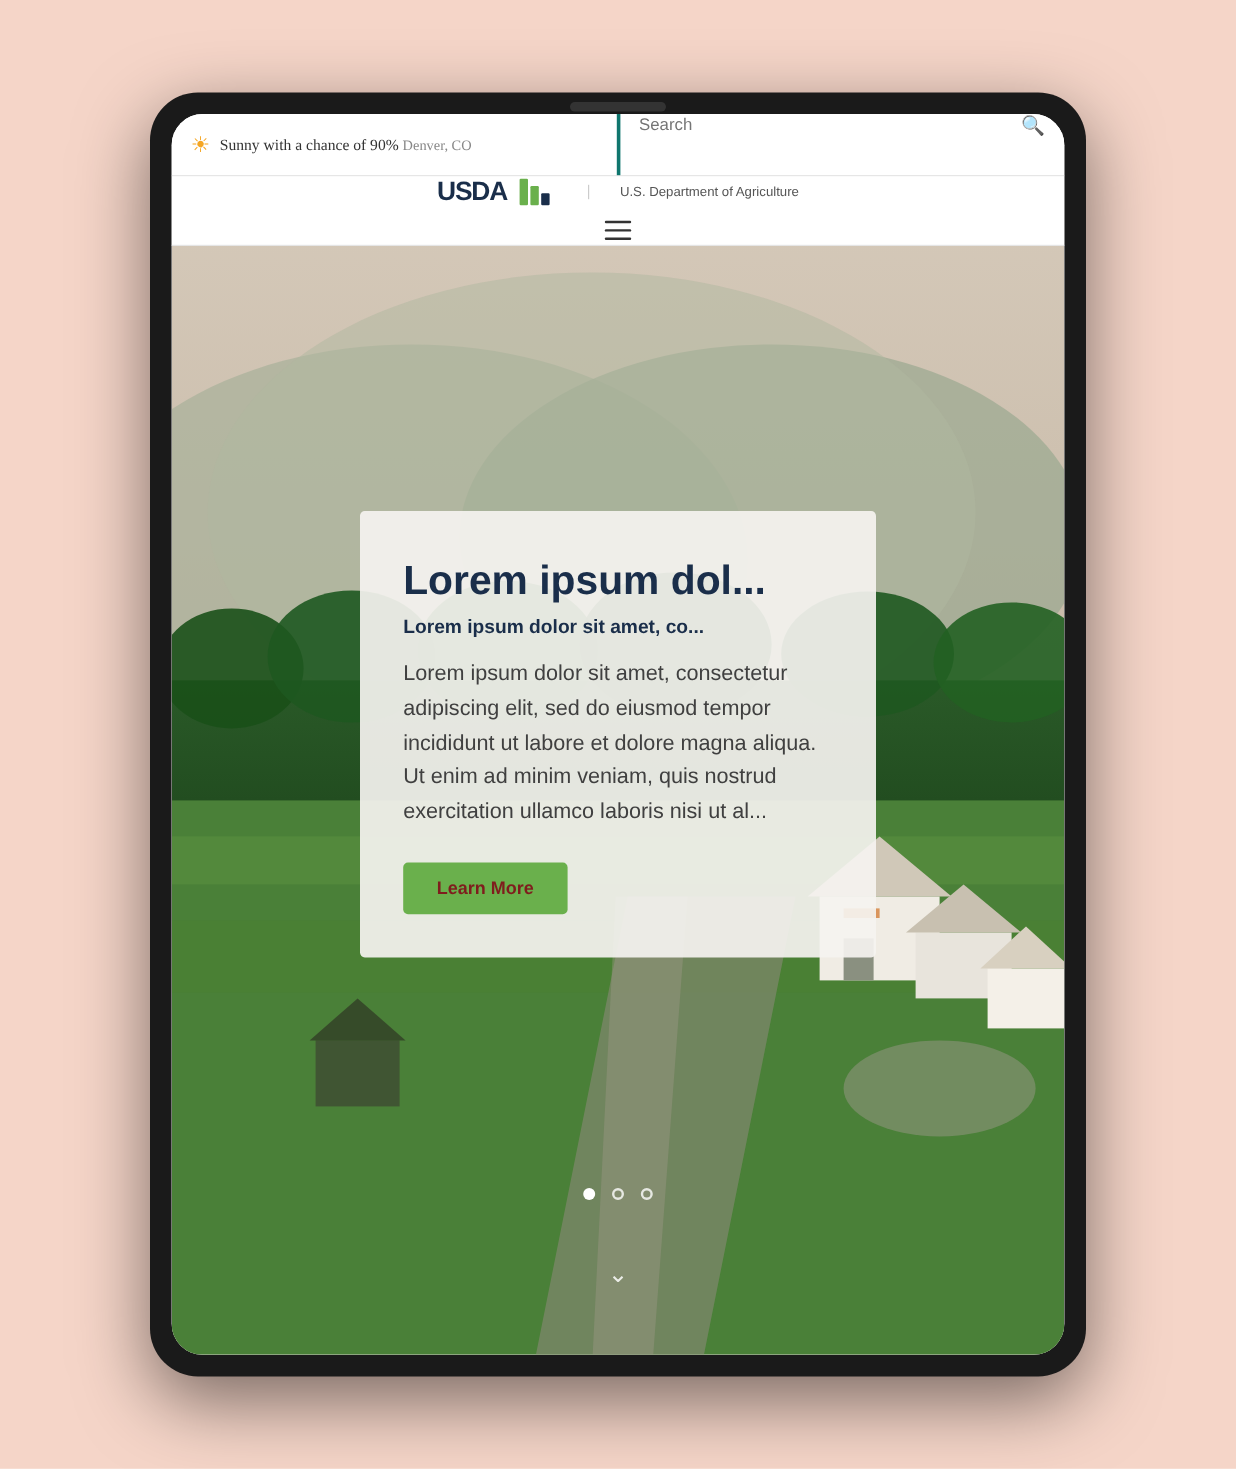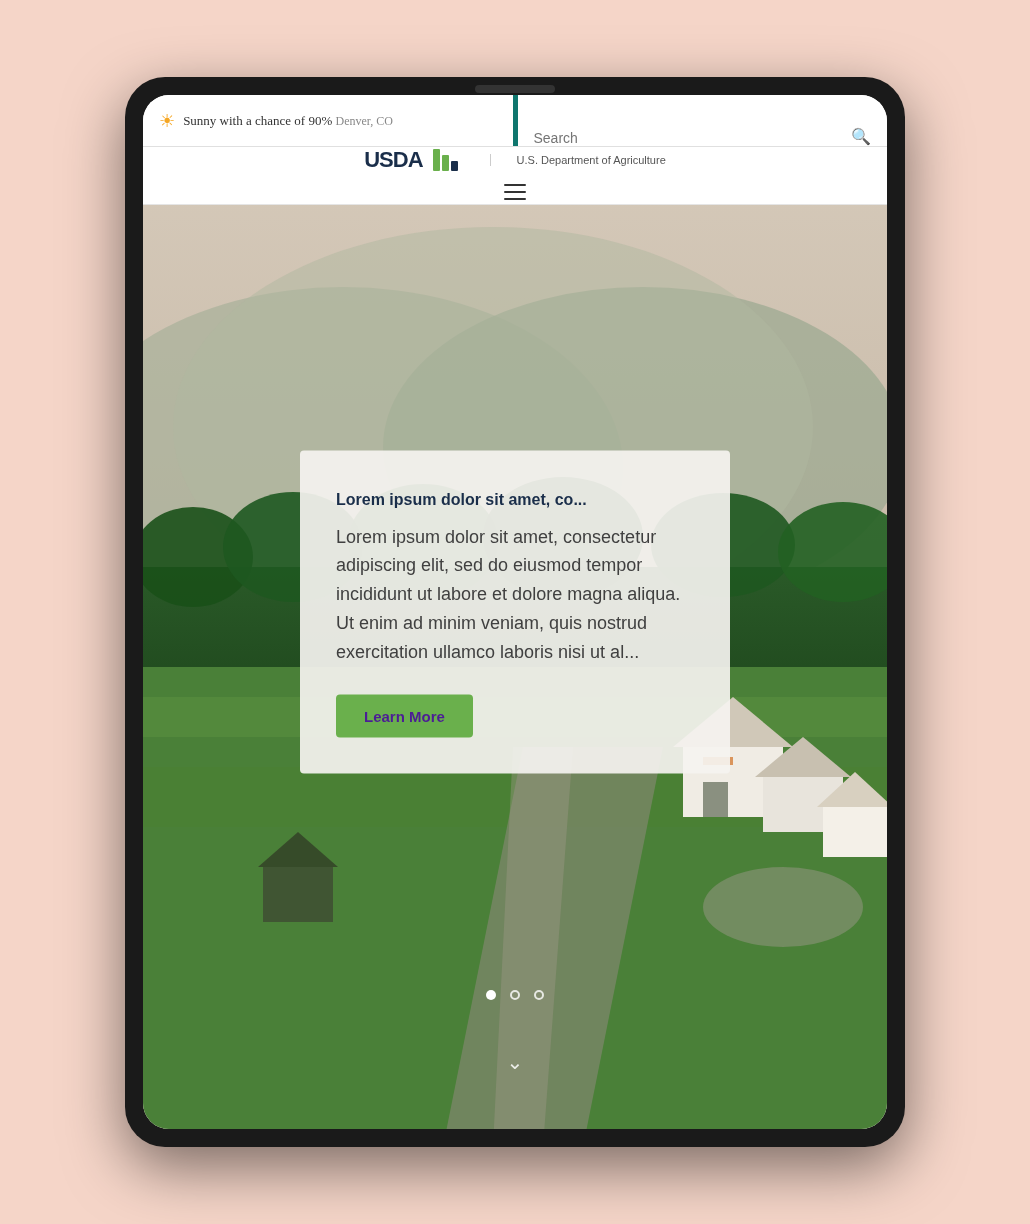--- a/index.html
+++ b/index.html
@@ -74,23 +74,23 @@
       font-family: Liberation Serif, serif;
     }
 
     .weather-location {
       color: #888;
       font-size: 12px;
     }
 
     .search-section {
       display: flex;
-      align-items: flex-end;
+      align-items: flex-start;
       flex: 1;
-      border-left: 5px solid #0f766e;
+      border-left: 3px solid #0f766e;
       padding: 0 16px;
       height: 100%;
     }
 
     .search-input {
       border: none;
       outline: none;
       font-size: 14px;
       color: #999;
       flex: 1;
@@ -209,21 +209,21 @@
 
     .hero-body {
       font-size: 18px;
       color: #404040;
       line-height: 1.6;
       margin-bottom: 28px;
     }
 
     .learn-more-btn {
       background: #6ab04c;
-      color: #4c1d95;
+      color: #7f1d1d;
       border: none;
       padding: 13px 28px;
       font-size: 15px;
       font-weight: 600;
       border-radius: 4px;
       cursor: pointer;
       text-align: center;
     }
 
     
@@ -374,20 +374,21 @@
         <rect x="560" y="570" width="30" height="8" fill="#d4803a" opacity="0.8"></rect>
 
         <rect x="120" y="680" width="70" height="55" fill="#3a3830" opacity="0.6"></rect>
         <polygon points="115,680 195,680 155,645" fill="#2a2820" opacity="0.6"></polygon>
 
         <ellipse cx="640" cy="720" rx="80" ry="40" fill="#9a9888" opacity="0.5"></ellipse>
 
       </svg>
 
       <div class="hero-card">
+        <h1 class="hero-title">Lorem ipsum dol...</h1>
         <h2 class="hero-subtitle">Lorem ipsum dolor sit amet, co...</h2>
         <p class="hero-body">Lorem ipsum dolor sit amet, consectetur adipiscing elit, sed do eiusmod tempor incididunt ut labore et dolore magna aliqua. Ut enim ad minim veniam, quis nostrud exercitation ullamco laboris nisi ut al...</p>
         <button class="learn-more-btn">Learn More</button>
       </div>
 
       <div class="carousel-dots">
         <div class="dot active"></div>
         <div class="dot ring"></div>
         <div class="dot ring"></div>
       </div>

